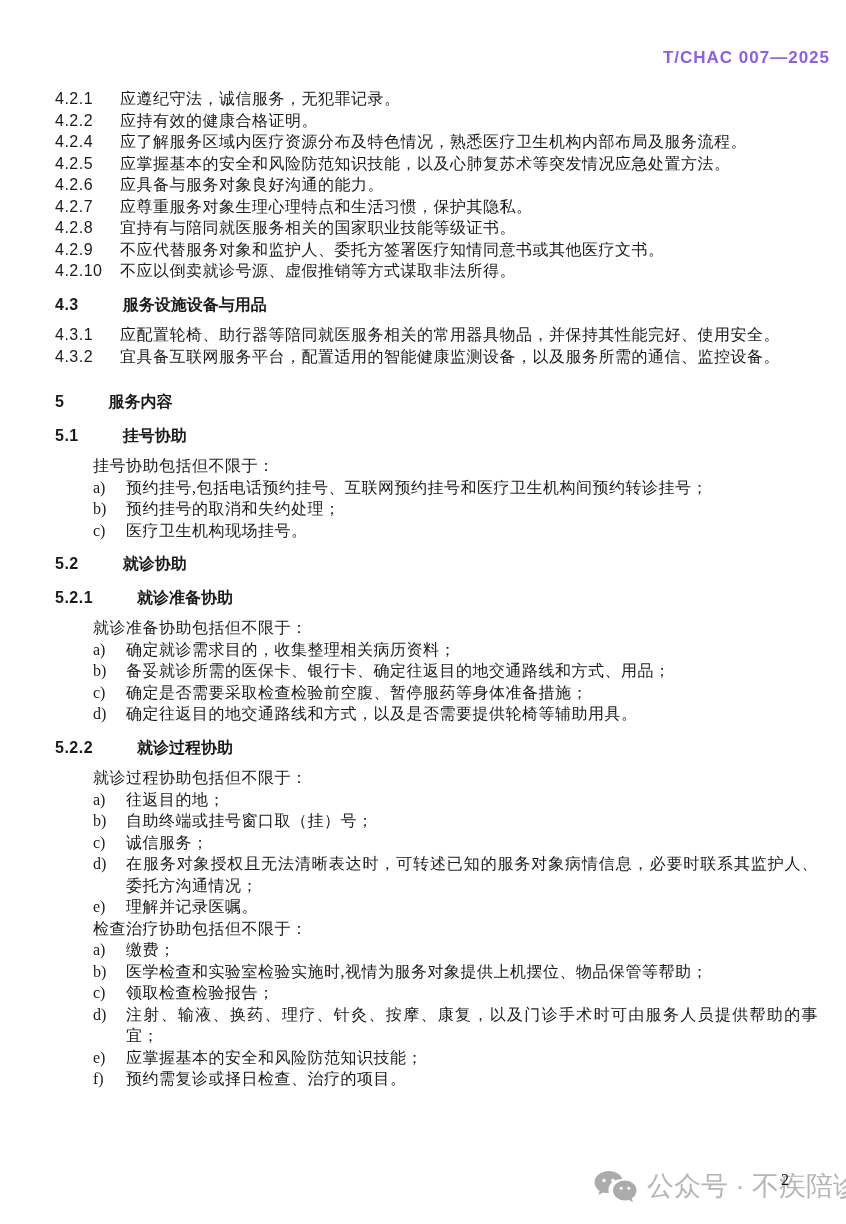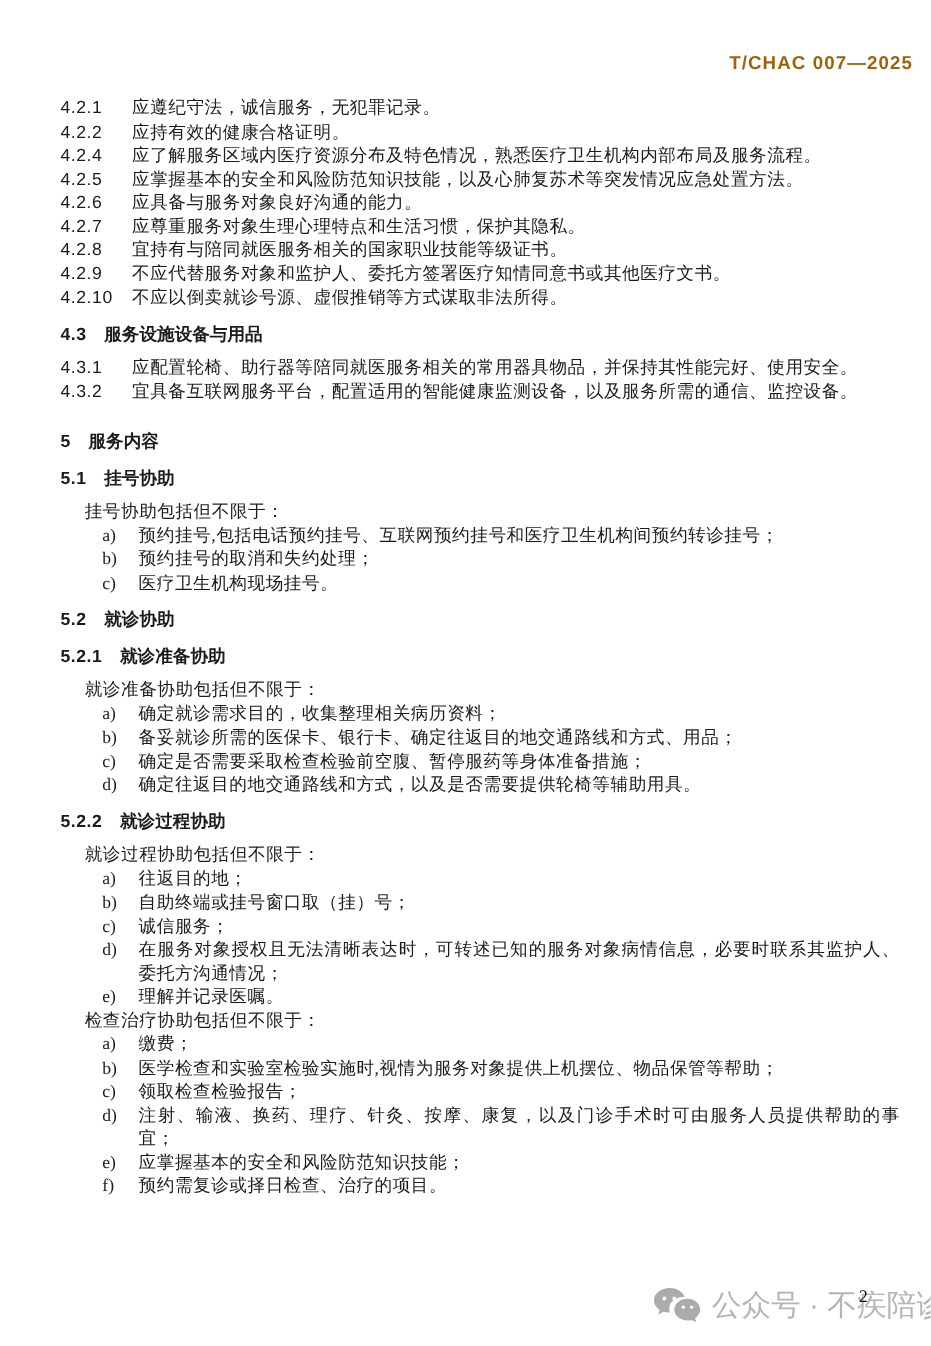--- a/index.html
+++ b/index.html
@@ -4,40 +4,41 @@
 <style>
   html,body{margin:0;padding:0;}
   body{
     width:846px;height:1224px;background:#ffffff;position:relative;
     font-family:"Liberation Serif","DejaVu Serif",serif;color:#1b1b1b;
     overflow:hidden;
   }
   .doc-header{
     position:absolute;top:48px;right:16px;
     font-family:"Liberation Sans","DejaVu Sans",sans-serif;
-    font-weight:600;font-size:17px;letter-spacing:1px;color:#a16207;
+    font-weight:600;font-size:17px;letter-spacing:1px;color:#8b5cf6;
   }
   .content{
     position:absolute;top:88px;left:55px;right:28px;
     font-size:16px;line-height:21.5px;
   }
   .row{display:flex;align-items:baseline;}
   .clause .num{
     flex:0 0 65px;
     font-family:"Liberation Sans","DejaVu Sans",sans-serif;
     letter-spacing:0.5px;white-space:nowrap;
   }
   .clause .txt{flex:1;text-align:justify;letter-spacing:0.5px;}
   .heading{
     font-weight:bold;margin:12px 0 9px;
     font-family:"Liberation Sans","DejaVu Sans",sans-serif;
+    gap:28px;
   }
   .heading .num{margin-right:16px;letter-spacing:0.5px;white-space:nowrap;}
   .chapter{margin:24px 0 11px;}
-  .intro{margin-left:22px;letter-spacing:0.5px;}
+  .intro{margin-left:38px;letter-spacing:0.5px;}
   .item{margin-left:38px;}
   .item .label{
     flex:0 0 33px;
     font-family:"Liberation Serif","DejaVu Serif",serif;white-space:nowrap;
   }
   .item .txt{flex:1;text-align:justify;letter-spacing:0.5px;}
   .watermark{
     position:absolute;left:592px;top:1168px;z-index:1;
     display:flex;align-items:center;
     color:#b5b5b5;font-size:27px;

